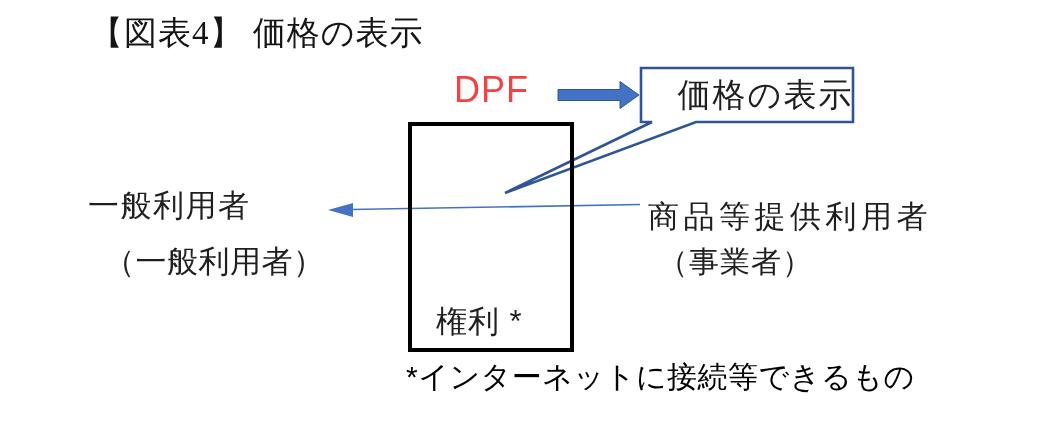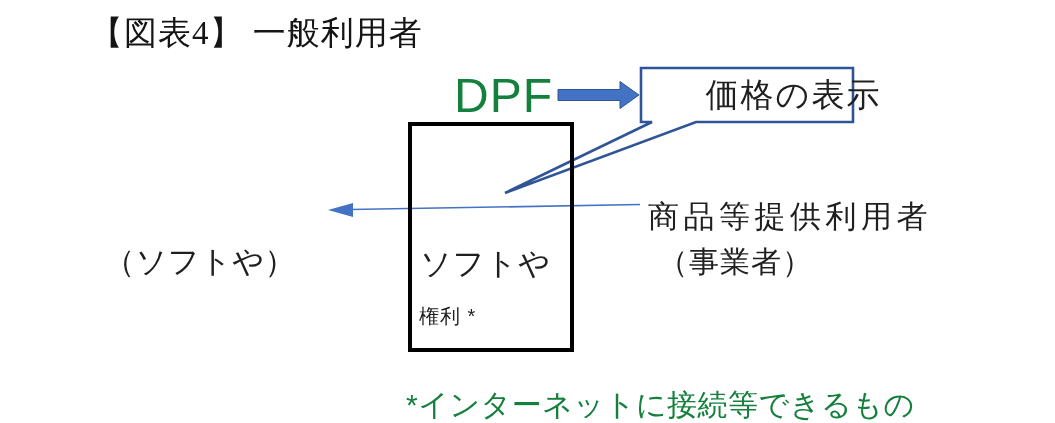--- a/index.html
+++ b/index.html
@@ -19,66 +19,65 @@
   .abs { position: absolute; white-space: nowrap; line-height: 1.1; }
   .title {
     left: 90px; top: 15px;
     font-family: "Liberation Serif", "DejaVu Serif", serif;
     font-size: 33px;
     letter-spacing: 1px;
     color: #151515;
   }
   .dpf-label {
     left: 454px; top: 70px;
-    font-size: 48px;
+    font-size: 36px;
     letter-spacing: 1px;
-    color: #15803d;
+    color: #ef4444;
   }
   .callout-text {
     left: 641px; top: 68px;
     width: 249px; height: 54px;
     display: flex; align-items: center; justify-content: center;
     font-size: 33px;
     letter-spacing: 2px;
-    margin-left: 28px;
   }
   .left-name  { left: 88px;  top: 189px; font-size: 31px; letter-spacing: 1.5px; }
   .left-qual  { left: 104px; top: 245px; font-size: 31px; letter-spacing: 0.5px; }
   .right-name { left: 648px; top: 200px; font-size: 31px; letter-spacing: 4.5px; }
   .right-qual { left: 658px; top: 245px; font-size: 30px; letter-spacing: 1px; }
   .box-line1  { left: 420px; top: 247px; font-size: 31px; letter-spacing: 1px; }
-  .box-line2  { left: 419px; top: 305px; font-size: 20px; letter-spacing: 1px; }
-  .footnote   { left: 406px; top: 360px; font-size: 30px; letter-spacing: 0.5px; color: #15803d; margin-top: 28px; }
+  .box-line2  { left: 436px; top: 305px; font-size: 31px; letter-spacing: 1px; }
+  .footnote   { left: 406px; top: 360px; font-size: 30px; letter-spacing: 0.5px; color: #000000; }
   svg.layer { position: absolute; left: 0; top: 0; }
 </style>
 </head>
 <body>
 
 <div id="stage">
 
   <svg class="layer" width="1055" height="423" viewBox="0 0 1055 423">
 
     <path d="M 641 68 L 853 68 L 853 122 L 696 122 L 505 193 L 652 122 L 641 122 Z" fill="#ffffff" stroke-width="2.6" stroke-linejoin="miter" stroke="#2F5597"></path>
 
     <line x1="640" y1="204.5" x2="350" y2="209.5" stroke-width="1.7" stroke="#4472C4"></line>
     <polygon points="328,210 353,203 353,217" fill="#4472C4"></polygon>
 
     <rect x="410" y="124" width="162" height="226" fill="none" stroke-width="4" stroke="#000000"></rect>
 
     <polygon points="558,89.5 620,89.5 620,81.5 639,95 620,108.5 620,100.5 558,100.5" stroke="#2F5597" stroke-width="1" fill="#4472C4"></polygon>
   </svg>
 
-  <div class="abs title">【図表4】 一般利用者</div>
+  <div class="abs title">【図表4】 価格の表示</div>
 
   <div class="abs dpf-label">DPF</div>
 
   <div class="abs callout-text">価格の表示</div>
 
-  <div class="abs left-qual">（ソフトや）</div>
+  <div class="abs left-name">一般利用者</div>
+  <div class="abs left-qual">（一般利用者）</div>
 
   <div class="abs right-name">商品等提供利用者</div>
   <div class="abs right-qual">（事業者）</div>
 
-  <div class="abs box-line1">ソフトや</div>
   <div class="abs box-line2">権利 *</div>
 
   <div class="abs footnote">*インターネットに接続等できるもの</div>
 </div>
 
 </body></html>

